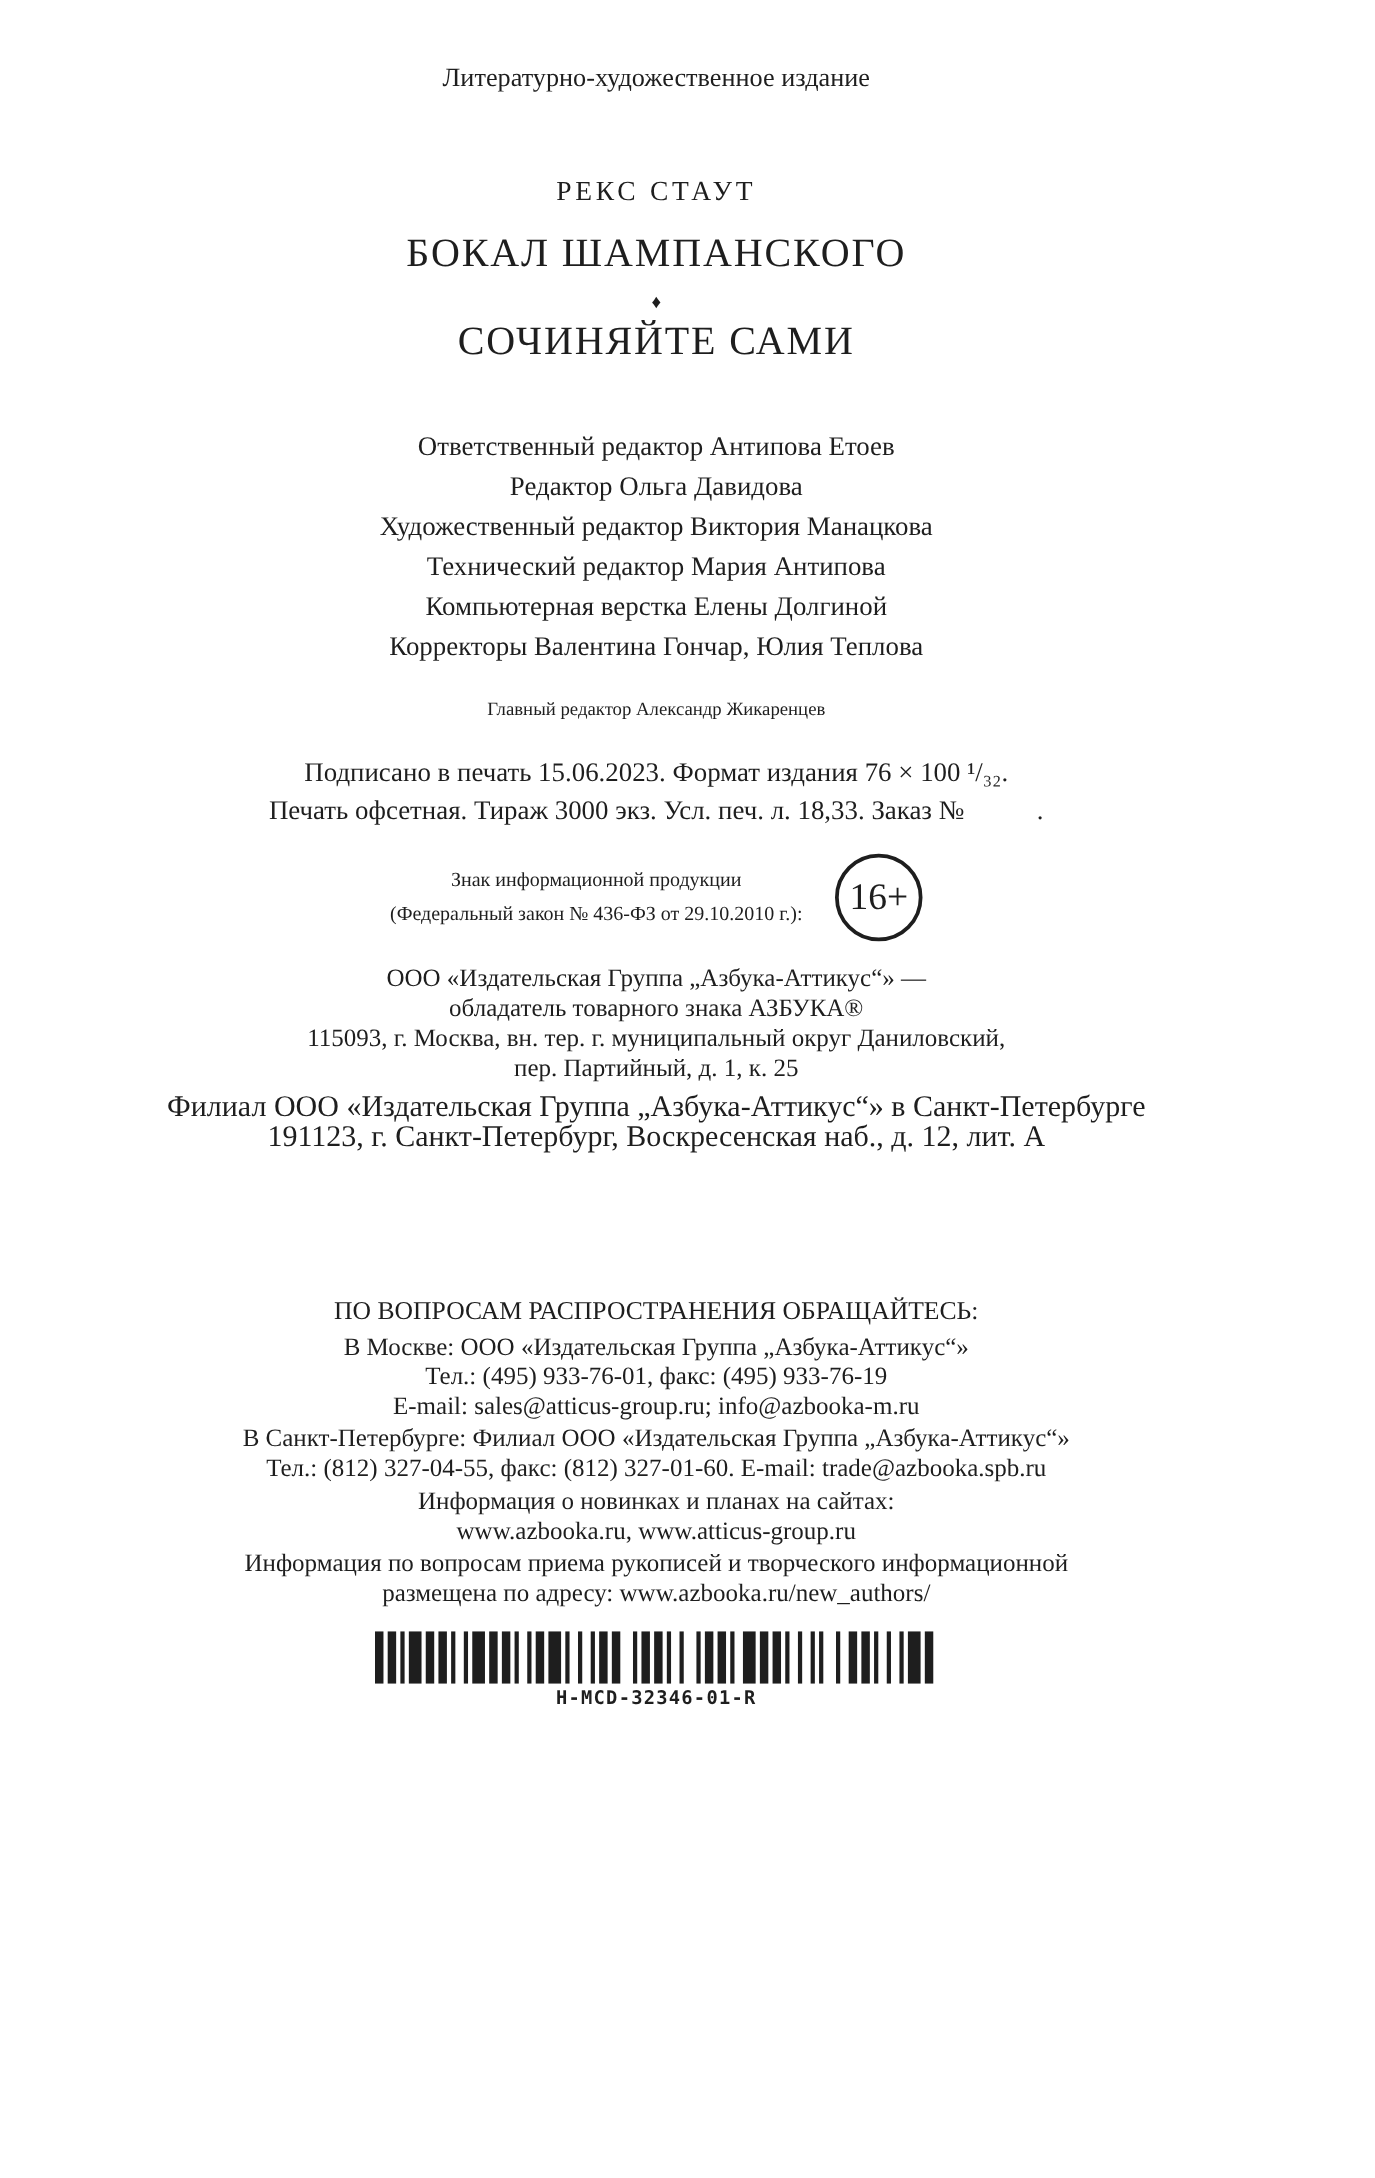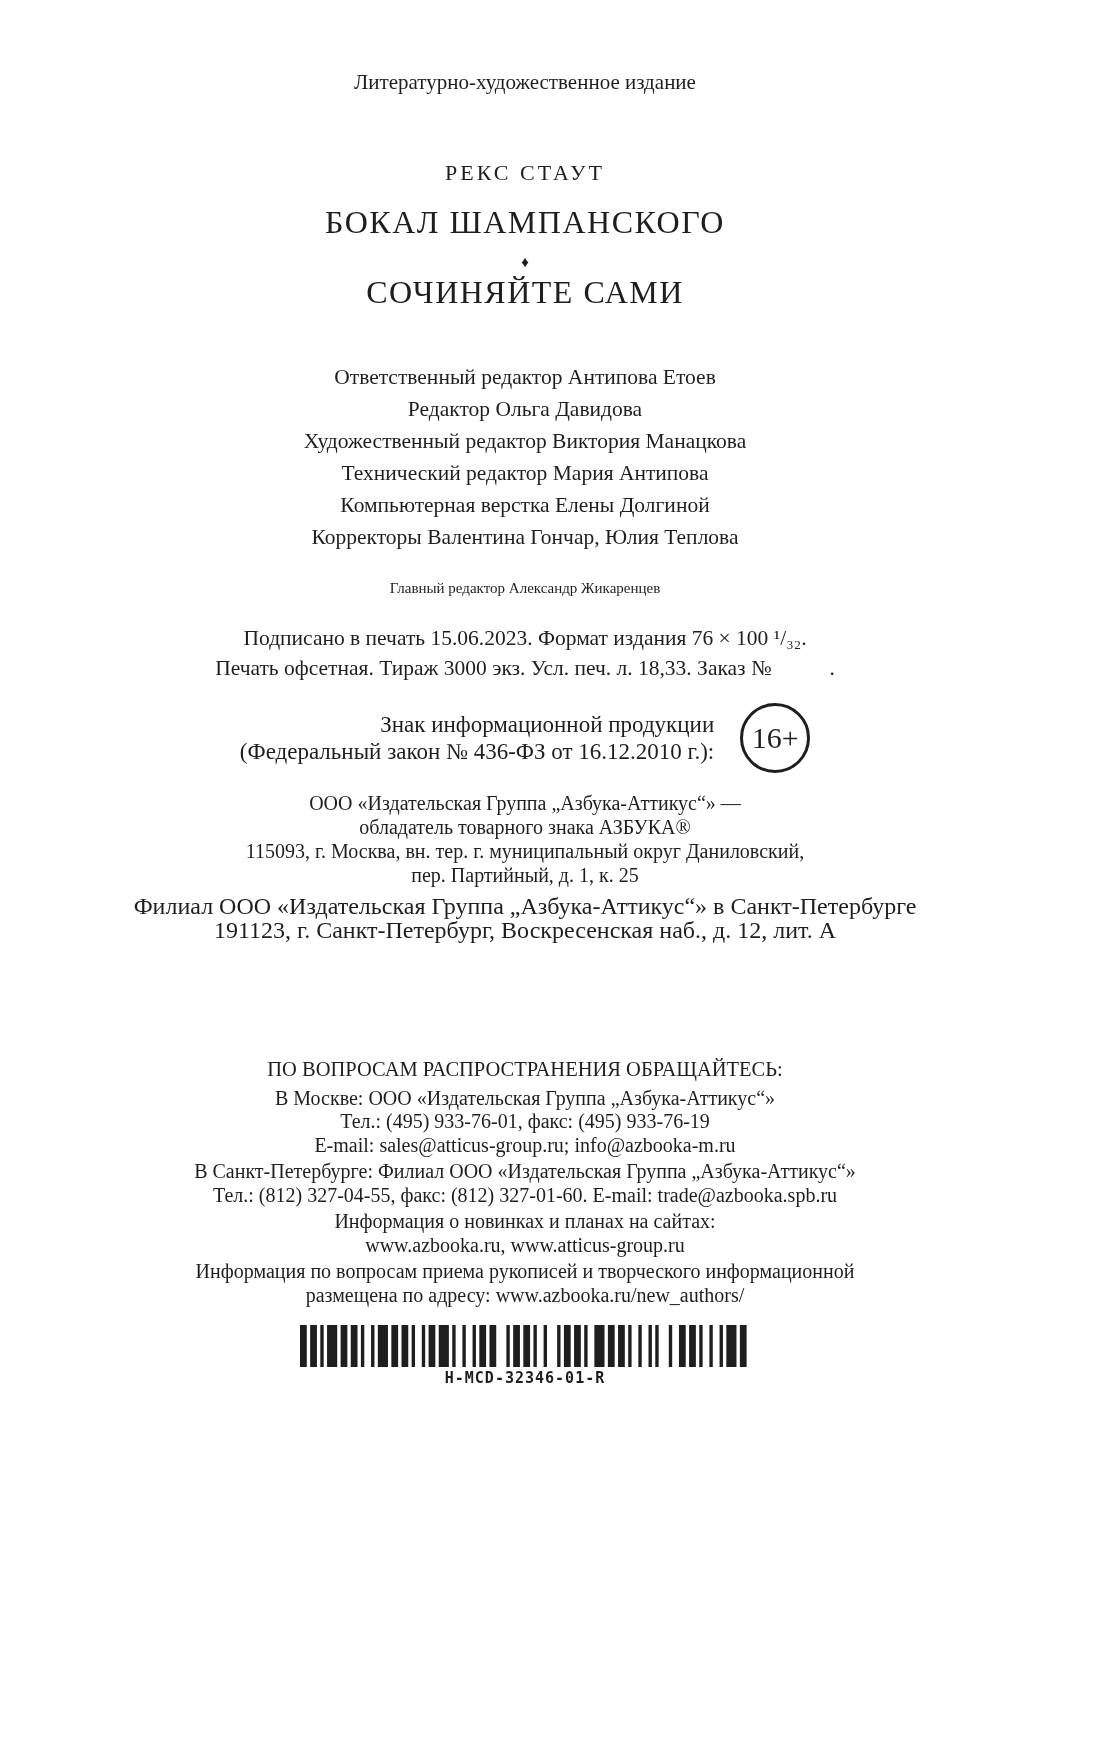--- a/index.html
+++ b/index.html
@@ -8,21 +8,21 @@
     width: 1100px;
     height: 1742px;
     background: #ffffff;
     color: #1e1e1e;
     font-family: "Liberation Serif", "DejaVu Serif", serif;
     -webkit-font-smoothing: antialiased;
   }
   .content {
     width: 820px;
     margin: 0 auto;
-    padding-top: 70px;
+    padding-top: 50px;
     text-align: center;
     transform: translateX(-25px);
   }
   p, .line { margin: 0; }
 
   .edition { font-size: 21px; }
 
   .author {
     font-size: 22px;
     letter-spacing: 3px;
@@ -55,21 +55,21 @@
   }
   .order-dot { display: inline-block; margin-left: 58px; }
 
   .age-block {
     margin-top: 20px;
     display: flex;
     align-items: center;
     justify-content: center;
     gap: 26px;
   }
-  .age-text { font-size: 23px; line-height: 27px; text-align: right; }
+  .age-text { font-size: 16px; line-height: 27px; }
   .age-circle {
     width: 70px;
     height: 70px;
     border: 3px solid #1e1e1e;
     border-radius: 50%;
     display: flex;
     align-items: center;
     justify-content: center;
     font-size: 30px;
     flex: 0 0 auto;
@@ -118,21 +118,21 @@
   <p class="chief">Главный редактор Александр Жикаренцев</p>
 
   <div class="printinfo">
     <p class="line">Подписано в печать 15.06.2023. Формат издания 76 × 100 ¹/₃₂.</p>
     <p class="line"><span>Печать офсетная. Тираж 3000 экз. Усл. печ. л. 18,33. Заказ №</span><span class="order-dot">.</span></p>
   </div>
 
   <div class="age-block">
     <div class="age-text">
       <p class="line">Знак информационной продукции</p>
-      <p class="line">(Федеральный закон № 436-ФЗ от 16.12.2010 г.):</p>
+      <p class="line">(Федеральный закон № 436-ФЗ от 29.10.2010 г.):</p>
     </div>
     <div class="age-circle">16+</div>
   </div>
 
   <div class="publisher">
     <p class="line">ООО «Издательская Группа „Азбука-Аттикус“» —</p>
     <p class="line">обладатель товарного знака АЗБУКА®</p>
     <p class="line">115093, г. Москва, вн. тер. г. муниципальный округ Даниловский,</p>
     <p class="line">пер. Партийный, д. 1, к. 25</p>
   </div>

